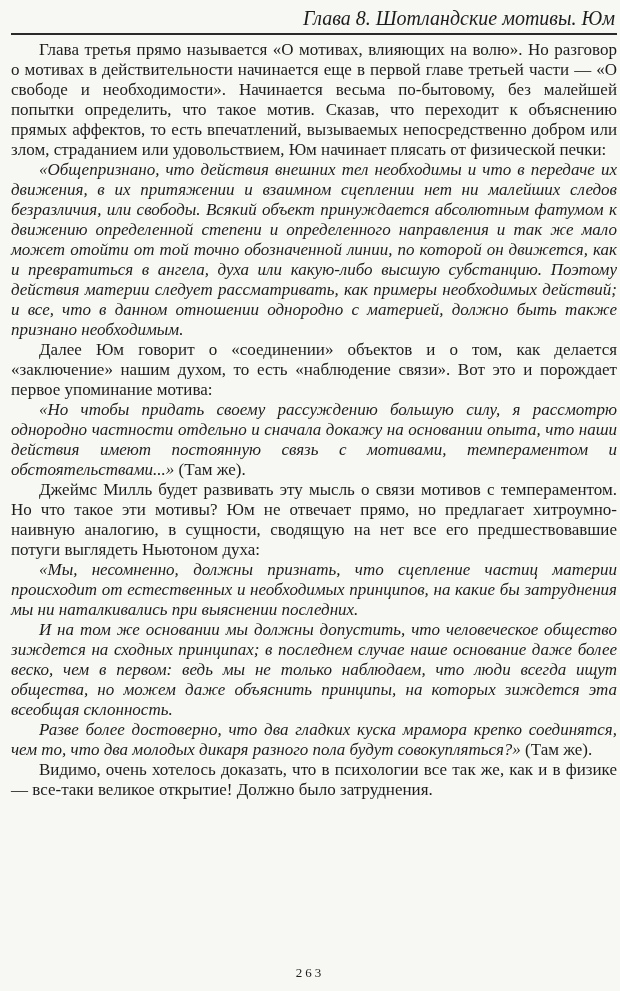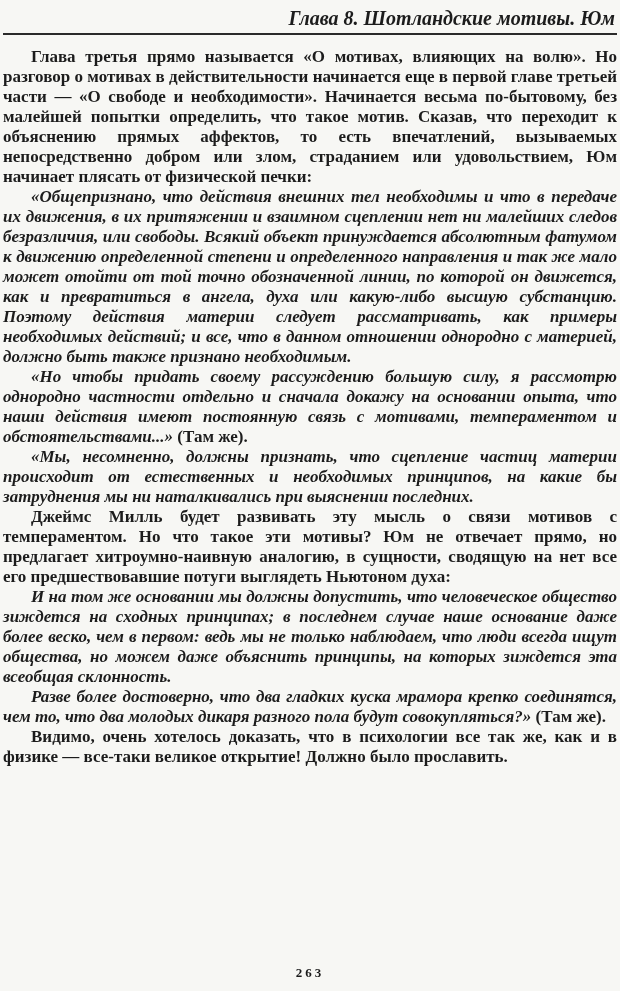--- a/index.html
+++ b/index.html
@@ -5,39 +5,38 @@
   html, body { margin: 0; padding: 0; background: #e9e9e7; }
   .page {
     position: relative;
     width: 620px;
     height: 991px;
     margin: 0 auto;
     background: #f7f7f4;
     color: #1c1c1c;
     font-family: "Liberation Serif", serif;
     box-sizing: border-box;
-    padding: 6px 3px 0 3px;
+    padding: 6px 3px 0 11px;
     overflow: hidden;
-    font-weight: bold;
   }
   .running-head {
     text-align: right;
     font-style: italic;
     font-size: 20px;
     line-height: 24px;
     padding-right: 2px;
     white-space: nowrap;
   }
   .rule {
     border: none;
     border-top: 2px solid #2a2a2a;
     margin: 3px 0 0 0;
   }
   .body-text {
-    margin-top: 12px;
+    margin-top: 5px;
     font-size: 17px;
     line-height: 20px;
     text-align: justify;
   }
   p.para {
     margin: 0;
     text-indent: 28px;
   }
   p.quote { font-style: italic; }
   .roman { font-style: normal; }
@@ -57,23 +56,24 @@
 <div class="page">
 
   <div class="running-head">
     <span>Глава 8. Шотландские мотивы. Юм</span>
   </div>
   <hr class="rule">
 
   <div class="body-text">
     <p class="para normal"><span>Глава третья прямо называется «О мотивах, влияющих на волю». Но разговор о мотивах в действительности начинается еще в первой главе третьей части — «О свободе и необходимости». Начинается весьма по-бытовому, без малейшей попытки определить, что такое мотив. Сказав, что переходит к объяснению прямых аффектов, то есть впечатлений, вызываемых непосредственно добром или злом, страданием или удовольствием, Юм начинает плясать от физической печки:</span></p>
     <p class="para quote"><span>«Общепризнано, что действия внешних тел необходимы и что в передаче их движения, в их притяжении и взаимном сцеплении нет ни малейших следов безразличия, или свободы. Всякий объект принуждается абсолютным фатумом к движению определенной степени и определенного направления и так же мало может отойти от той точно обозначенной линии, по которой он движется, как и превратиться в ангела, духа или какую-либо высшую субстанцию. Поэтому действия материи следует рассматривать, как примеры необходимых действий; и все, что в данном отношении однородно с материей, должно быть также признано необходимым.</span></p>
+    <p class="para normal"><span>Далее Юм говорит о «соединении» объектов и о том, как делается «заключение» нашим духом, то есть «наблюдение связи». Вот это и порождает первое упоминание мотива:</span></p>
     <p class="para quote"><span>«Но чтобы придать своему рассуждению большую силу, я рассмотрю однородно частности отдельно и сначала докажу на основании опыта, что наши действия имеют постоянную связь с мотивами, темпераментом и обстоятельствами...»</span><span class="roman"> (Там же).</span></p>
+    <p class="para normal"><span>Джеймс Милль будет развивать эту мысль о связи мотивов с темпераментом. Но что такое эти мотивы? Юм не отвечает прямо, но предлагает хитроумно-наивную аналогию, в сущности, сводящую на нет все его предшествовавшие потуги выглядеть Ньютоном духа:</span></p>
     <p class="para quote"><span>«Мы, несомненно, должны признать, что сцепление частиц материи происходит от естественных и необходимых принципов, на какие бы затруднения мы ни наталкивались при выяснении последних.</span></p>
-    <p class="para normal"><span>Джеймс Милль будет развивать эту мысль о связи мотивов с темпераментом. Но что такое эти мотивы? Юм не отвечает прямо, но предлагает хитроумно-наивную аналогию, в сущности, сводящую на нет все его предшествовавшие потуги выглядеть Ньютоном духа:</span></p>
     <p class="para quote"><span>И на том же основании мы должны допустить, что человеческое общество зиждется на сходных принципах; в последнем случае наше основание даже более веско, чем в первом: ведь мы не только наблюдаем, что люди всегда ищут общества, но можем даже объяснить принципы, на которых зиждется эта всеобщая склонность.</span></p>
     <p class="para quote"><span>Разве более достоверно, что два гладких куска мрамора крепко соединятся, чем то, что два молодых дикаря разного пола будут совокупляться?»</span><span class="roman"> (Там же).</span></p>
-    <p class="para normal"><span>Видимо, очень хотелось доказать, что в психологии все так же, как и в физике — все-таки великое открытие! Должно было прославить.</span></p>
+    <p class="para normal"><span>Видимо, очень хотелось доказать, что в психологии все так же, как и в физике — все-таки великое открытие! Должно было затруднения.</span></p>
   </div>
 
   <div class="page-number">263</div>
 
 </div>
 
 </body></html>

